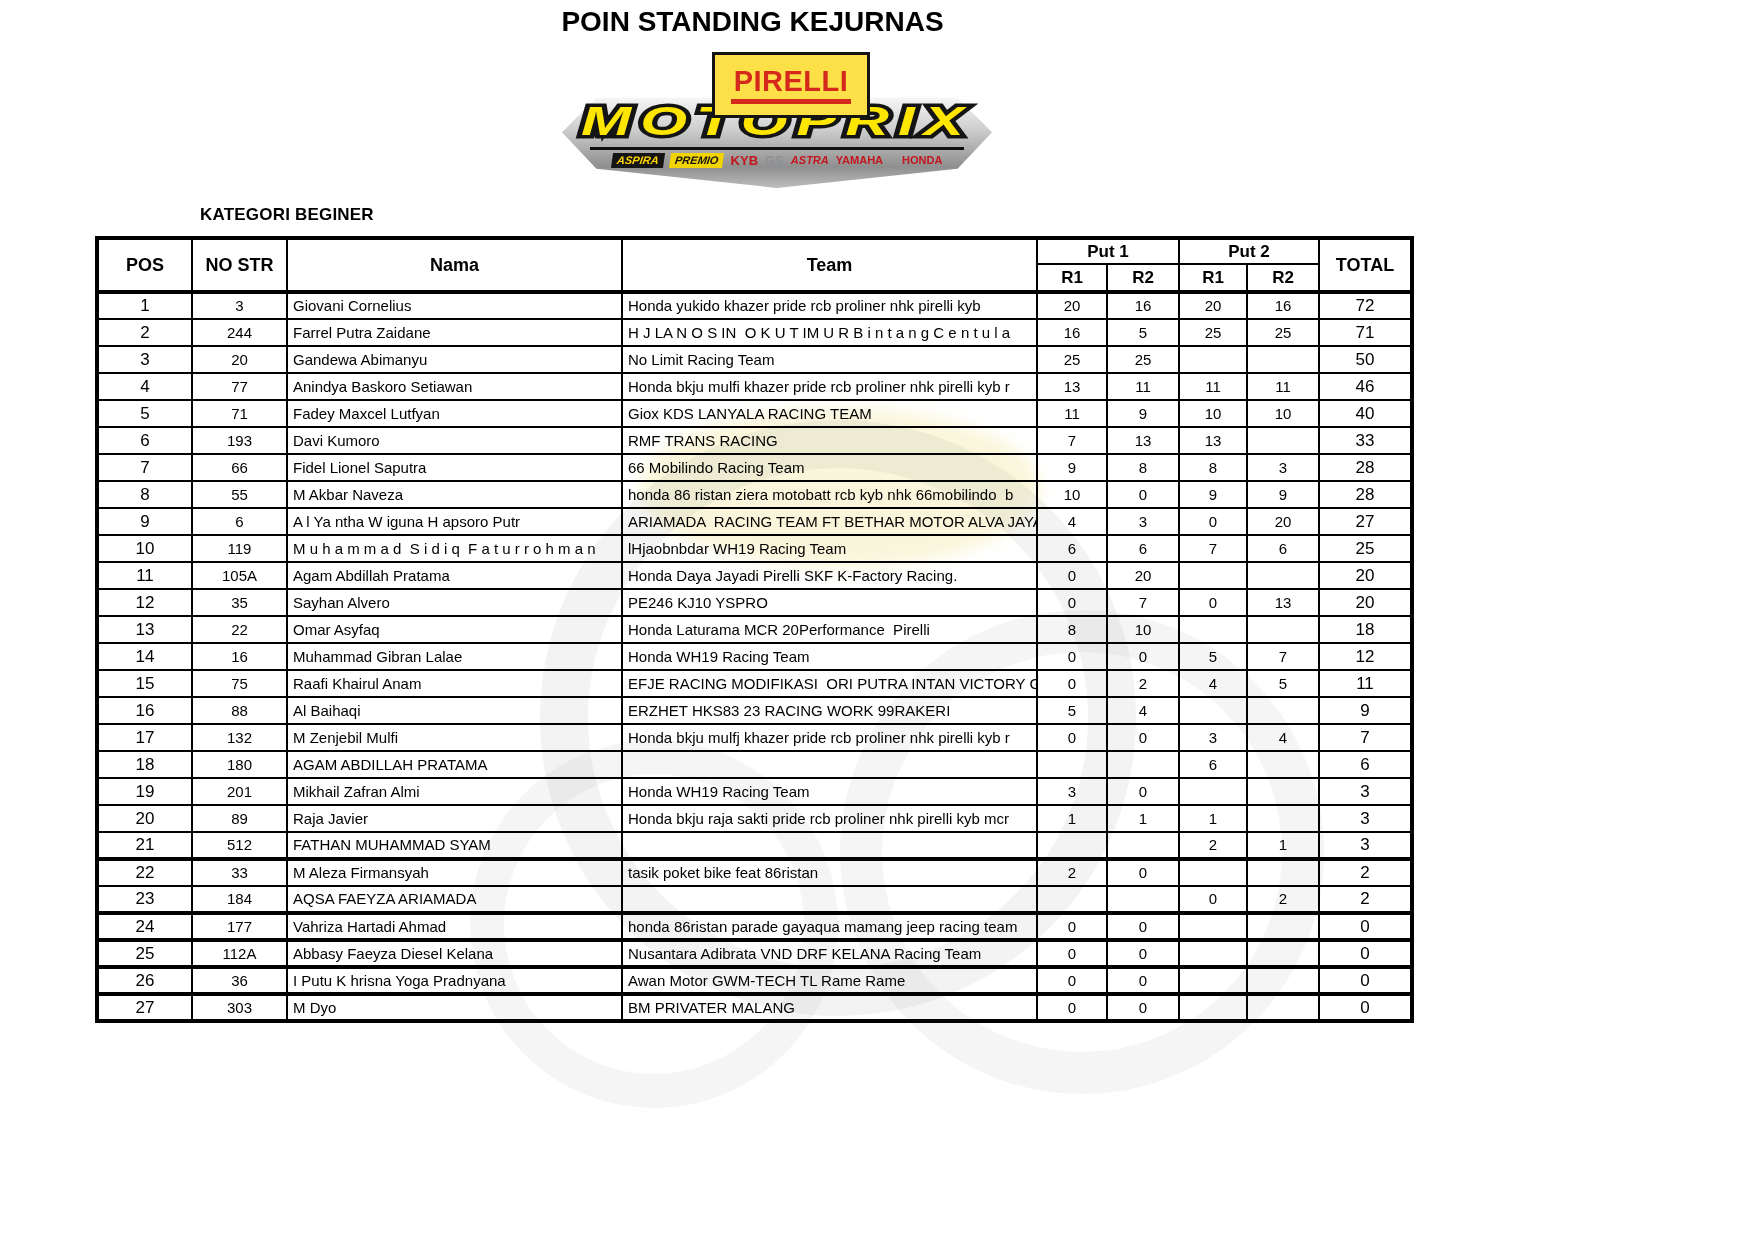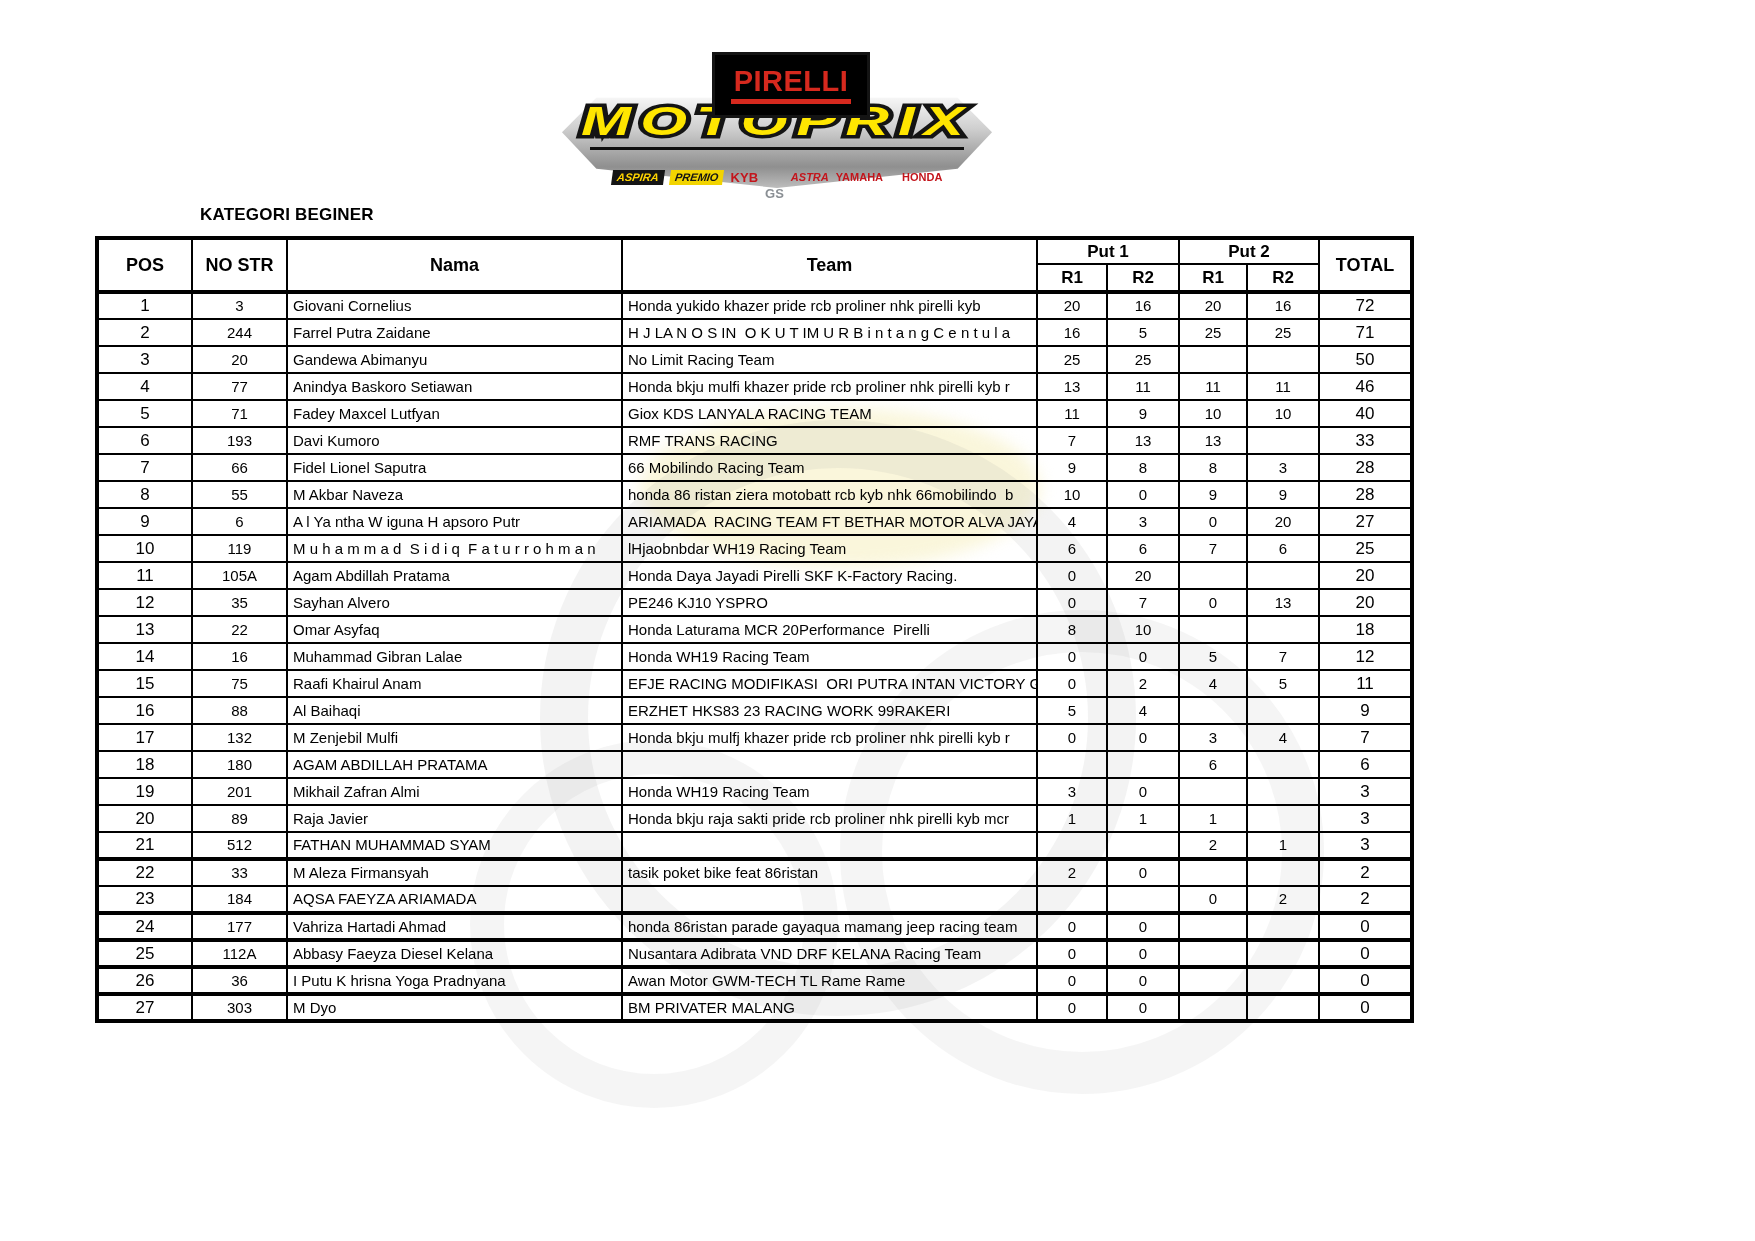--- a/index.html
+++ b/index.html
@@ -18,35 +18,35 @@
   .title{position:absolute;left:95px;top:6px;width:1315px;text-align:center;
          font-size:28px;font-weight:bold;}
   .category{position:absolute;left:200px;top:205px;font-size:17px;font-weight:bold;letter-spacing:.2px;}
 
   
   .logo{position:absolute;left:562px;top:52px;width:430px;height:140px;}
   .badge{position:absolute;left:0;top:40px;width:430px;height:96px;
          background:linear-gradient(180deg,#fdfdfd 0%,#cfcfcf 38%,#8f8f8f 78%,#bdbdbd 100%);
          clip-path:polygon(0% 42%,8% 6%,92% 6%,100% 42%,92% 80%,50% 100%,8% 80%);
          filter:drop-shadow(0 0 2px #3a3a3a);}
-  .pirelli-box{position:absolute;left:150px;top:0;width:158px;height:66px;background:#000000;
+  .pirelli-box{position:absolute;left:150px;top:0;width:158px;height:66px;background:#fde047;
                border:3px solid #141414;box-sizing:border-box;z-index:3;
                display:flex;flex-direction:column;align-items:center;justify-content:center;}
   .pirelli-text{font-size:29px;font-weight:bold;color:#d6291e;line-height:1;letter-spacing:.5px;}
   .pirelli-rule{width:120px;height:5px;background:#d6291e;margin-top:3px;}
   .moto-svg{position:absolute;left:10px;top:46px;z-index:2;}
   .moto-line{position:absolute;left:28px;top:95px;width:374px;height:3px;background:#101010;z-index:2;}
   .sponsors{position:absolute;left:30px;top:101px;width:370px;z-index:2;
             display:flex;justify-content:center;align-items:center;gap:7px;
             font-size:11px;font-weight:bold;white-space:nowrap;}
   .sp{line-height:1.2;}
   .sp-aspira{background:#141414;color:#ffd400;font-style:italic;padding:1px 5px;transform:skewX(-8deg);}
   .sp-premio{background:#f2d400;color:#141414;font-style:italic;padding:1px 5px;transform:skewX(-8deg);}
   .sp-kyb{color:#c3151c;font-size:13px;}
-  .sp-gs{color:#8a8f94;font-size:13px;margin-top:33px;}
+  .sp-gs{color:#8a8f94;font-size:13px;}
   .sp-astra{color:#c3151c;font-style:italic;}
   .sp-yamaha{color:#c3151c;}
   .sp-honda{color:#c3151c;margin-left:12px;}
 
   
   table.standings{position:absolute;left:95px;top:236px;width:1315px;
         border-collapse:collapse;table-layout:fixed;background:transparent;
         border:4px solid #000;}
   .standings th,.standings td{border:2px solid #000;padding:0 5px;height:27px;
         line-height:1.05;overflow:hidden;box-sizing:border-box;}
@@ -68,20 +68,21 @@
 </head>
 <body>
 
 <div class="sheet">
 
   <div class="wm wm-yellow"></div>
   <div class="wm wm-ring1"></div>
   <div class="wm wm-ring2"></div>
   <div class="wm wm-ring3"></div>
 
+  <div class="title">POIN STANDING KEJURNAS</div>
 
   <div class="logo">
     <div class="badge"></div>
     <div class="pirelli-box">
       <div class="pirelli-text">PIRELLI</div>
       <div class="pirelli-rule"></div>
     </div>
     <svg class="moto-svg" width="410" height="48">
       <text x="205" y="37" text-anchor="middle" font-family="Liberation Sans, sans-serif" font-size="40" font-weight="bold" font-style="italic" fill="#ffe600" stroke="#141414" stroke-width="7" paint-order="stroke" letter-spacing="6" textLength="392" lengthAdjust="spacingAndGlyphs">MOTOPRIX</text>
     </svg>

